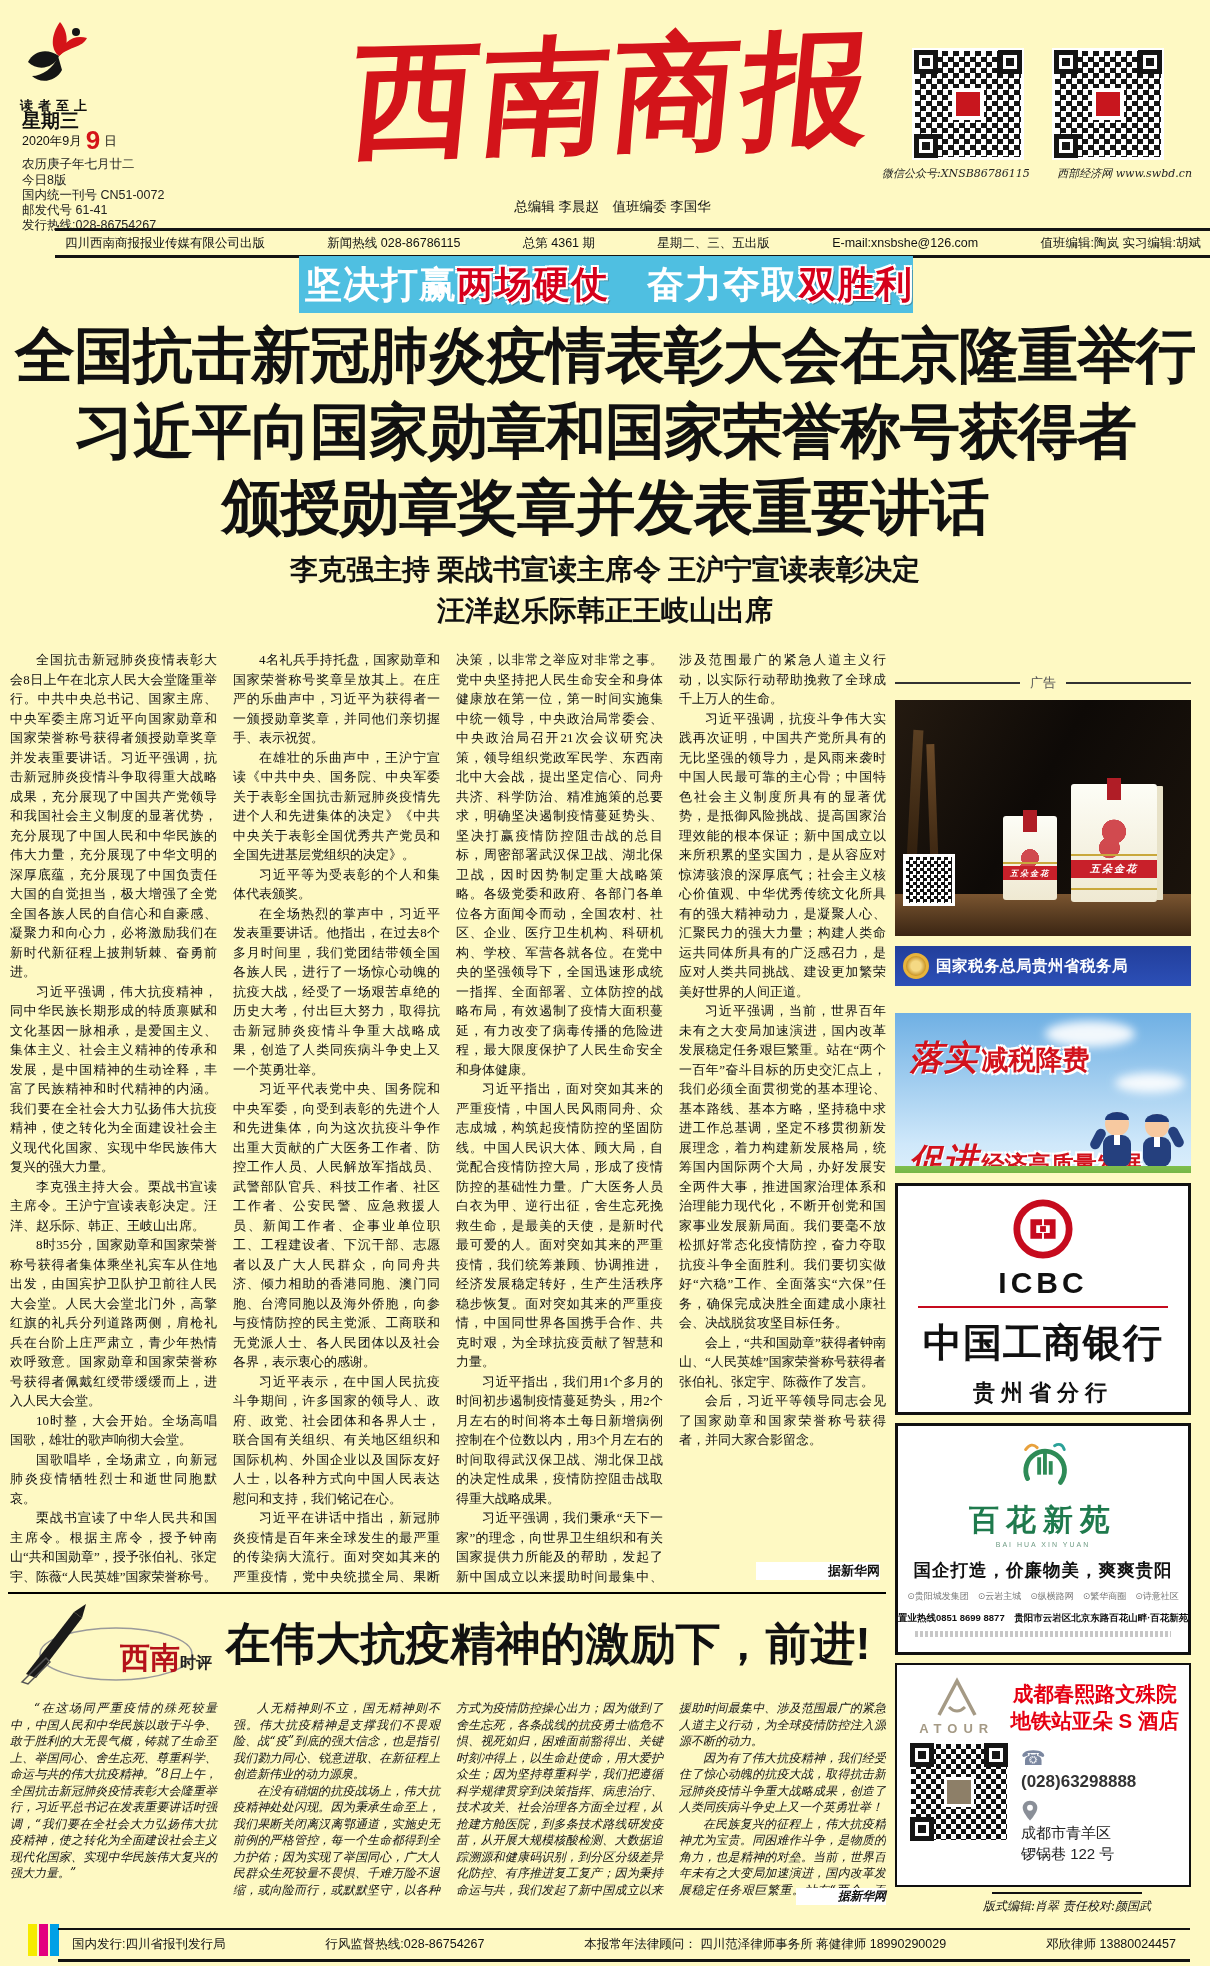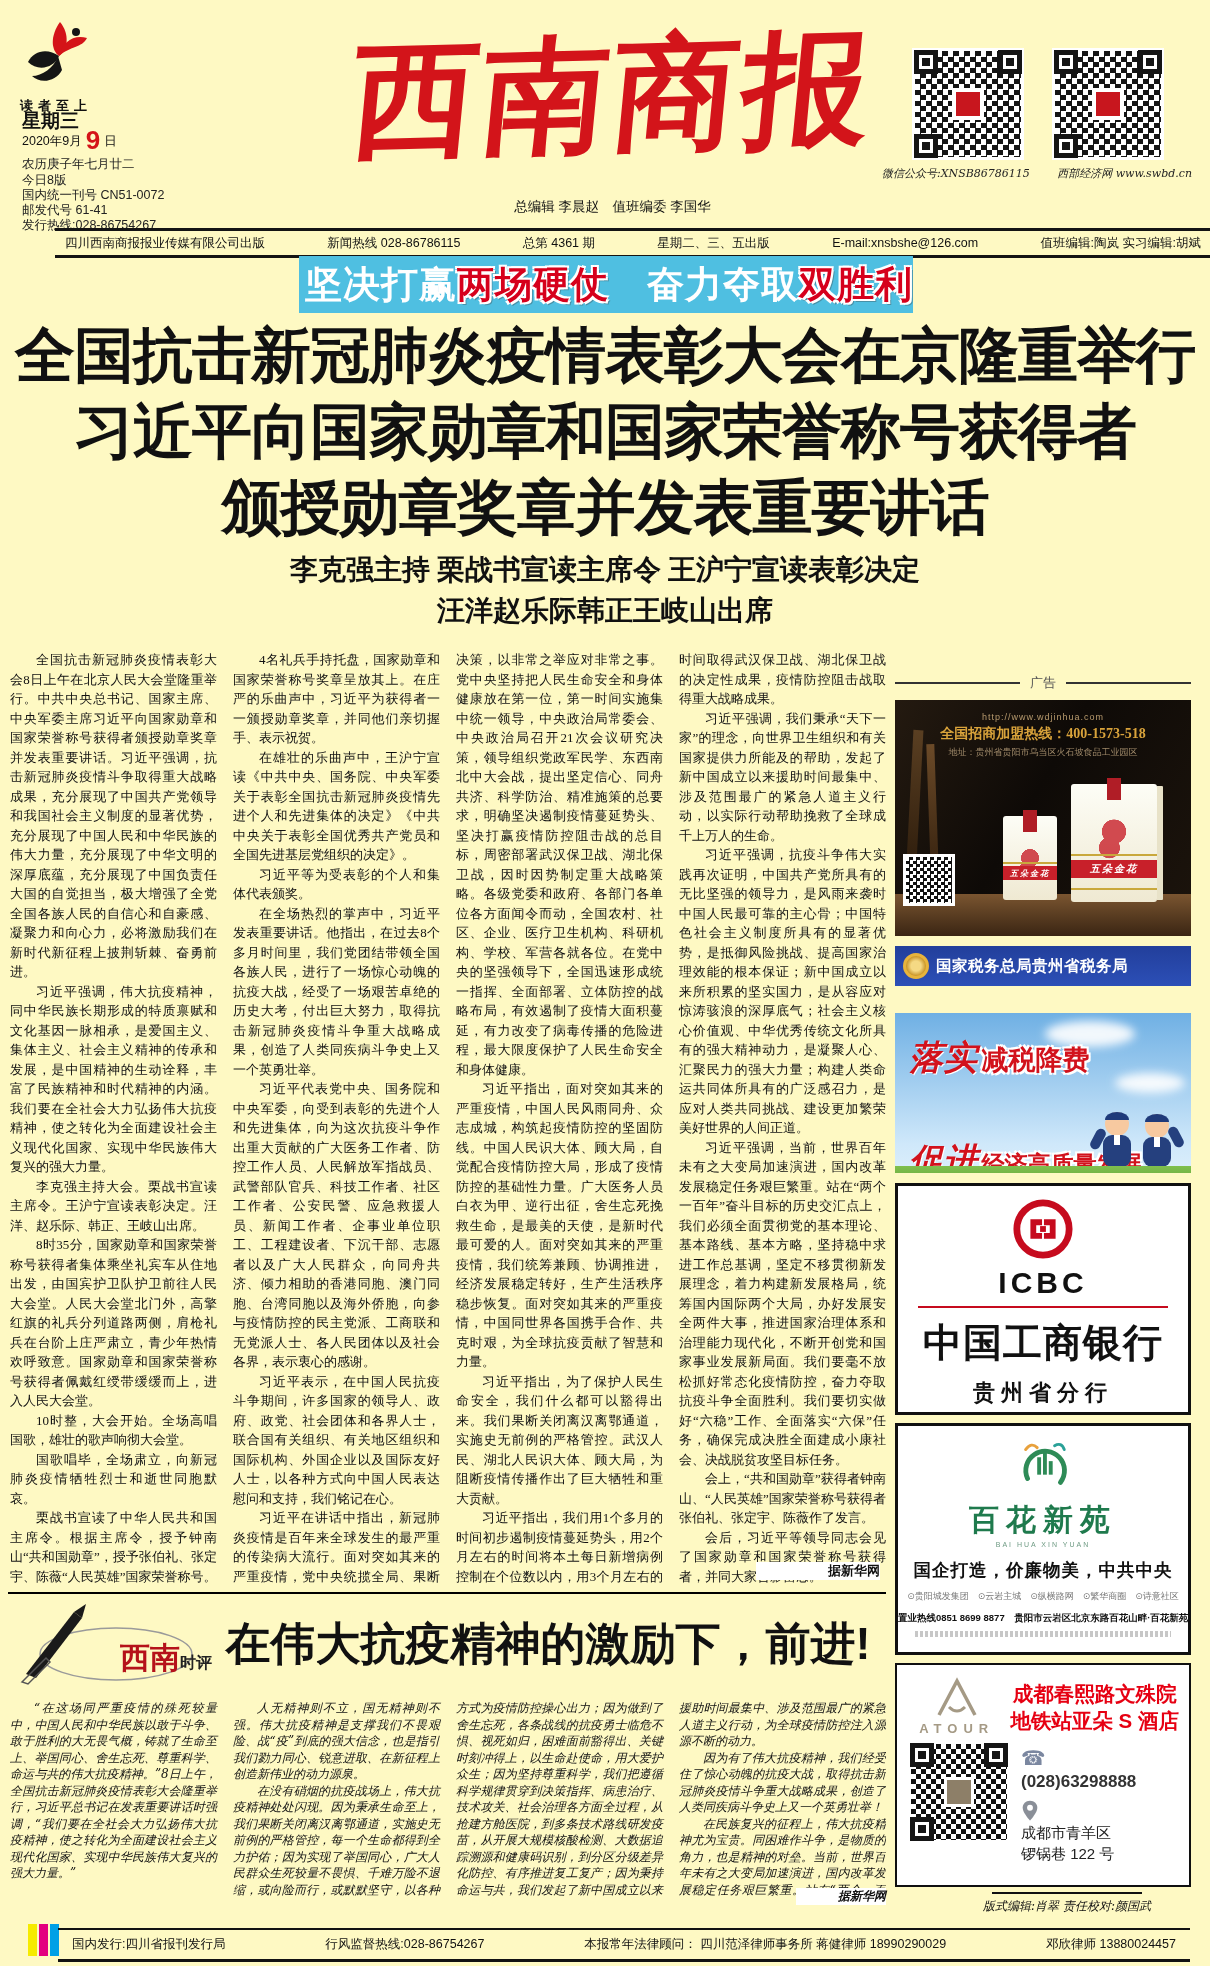--- a/index.html
+++ b/index.html
@@ -214,21 +214,20 @@
       <p class="para">国歌唱毕，全场肃立，向新冠肺炎疫情牺牲烈士和逝世同胞默哀。</p>
       <p class="para">栗战书宣读了中华人民共和国主席令。根据主席令，授予钟南山“共和国勋章”，授予张伯礼、张定宇、陈薇“人民英雄”国家荣誉称号。</p>
       <p class="para">4名礼兵手持托盘，国家勋章和国家荣誉称号奖章呈放其上。在庄严的乐曲声中，习近平为获得者一一颁授勋章奖章，并同他们亲切握手、表示祝贺。</p>
       <p class="para">在雄壮的乐曲声中，王沪宁宣读《中共中央、国务院、中央军委关于表彰全国抗击新冠肺炎疫情先进个人和先进集体的决定》《中共中央关于表彰全国优秀共产党员和全国先进基层党组织的决定》。</p>
       <p class="para">习近平等为受表彰的个人和集体代表颁奖。</p>
       <p class="para">在全场热烈的掌声中，习近平发表重要讲话。他指出，在过去8个多月时间里，我们党团结带领全国各族人民，进行了一场惊心动魄的抗疫大战，经受了一场艰苦卓绝的历史大考，付出巨大努力，取得抗击新冠肺炎疫情斗争重大战略成果，创造了人类同疾病斗争史上又一个英勇壮举。</p>
       <p class="para">习近平代表党中央、国务院和中央军委，向受到表彰的先进个人和先进集体，向为这次抗疫斗争作出重大贡献的广大医务工作者、防控工作人员、人民解放军指战员、武警部队官兵、科技工作者、社区工作者、公安民警、应急救援人员、新闻工作者、企事业单位职工、工程建设者、下沉干部、志愿者以及广大人民群众，向同舟共济、倾力相助的香港同胞、澳门同胞、台湾同胞以及海外侨胞，向参与疫情防控的民主党派、工商联和无党派人士、各人民团体以及社会各界，表示衷心的感谢。</p>
       <p class="para">习近平表示，在中国人民抗疫斗争期间，许多国家的领导人、政府、政党、社会团体和各界人士，联合国有关组织、有关地区组织和国际机构、外国企业以及国际友好人士，以各种方式向中国人民表达慰问和支持，我们铭记在心。</p>
       <p class="para">习近平在讲话中指出，新冠肺炎疫情是百年来全球发生的最严重的传染病大流行。面对突如其来的严重疫情，党中央统揽全局、果断决策，以非常之举应对非常之事。党中央坚持把人民生命安全和身体健康放在第一位，第一时间实施集中统一领导，中央政治局常委会、中央政治局召开21次会议研究决策，领导组织党政军民学、东西南北中大会战，提出坚定信心、同舟共济、科学防治、精准施策的总要求，明确坚决遏制疫情蔓延势头、坚决打赢疫情防控阻击战的总目标，周密部署武汉保卫战、湖北保卫战，因时因势制定重大战略策略。各级党委和政府、各部门各单位各方面闻令而动，全国农村、社区、企业、医疗卫生机构、科研机构、学校、军营各就各位。在党中央的坚强领导下，全国迅速形成统一指挥、全面部署、立体防控的战略布局，有效遏制了疫情大面积蔓延，有力改变了病毒传播的危险进程，最大限度保护了人民生命安全和身体健康。</p>
       <p class="para">习近平指出，面对突如其来的严重疫情，中国人民风雨同舟、众志成城，构筑起疫情防控的坚固防线。中国人民识大体、顾大局，自觉配合疫情防控大局，形成了疫情防控的基础性力量。广大医务人员白衣为甲、逆行出征，舍生忘死挽救生命，是最美的天使，是新时代最可爱的人。面对突如其来的严重疫情，我们统筹兼顾、协调推进，经济发展稳定转好，生产生活秩序稳步恢复。面对突如其来的严重疫情，中国同世界各国携手合作、共克时艰，为全球抗疫贡献了智慧和力量。</p>
-      <p class="para">习近平指出，为了保护人民生命安全，我们什么都可以豁得出来。我们果断关闭离汉离鄂通道，实施史无前例的严格管控。武汉人民、湖北人民识大体、顾大局，为阻断疫情传播作出了巨大牺牲和重大贡献。</p>
       <p class="para">习近平指出，我们用1个多月的时间初步遏制疫情蔓延势头，用2个月左右的时间将本土每日新增病例控制在个位数以内，用3个月左右的时间取得武汉保卫战、湖北保卫战的决定性成果，疫情防控阻击战取得重大战略成果。</p>
       <p class="para">习近平强调，我们秉承“天下一家”的理念，向世界卫生组织和有关国家提供力所能及的帮助，发起了新中国成立以来援助时间最集中、涉及范围最广的紧急人道主义行动，以实际行动帮助挽救了全球成千上万人的生命。</p>
       <p class="para">习近平强调，抗疫斗争伟大实践再次证明，中国共产党所具有的无比坚强的领导力，是风雨来袭时中国人民最可靠的主心骨；中国特色社会主义制度所具有的显著优势，是抵御风险挑战、提高国家治理效能的根本保证；新中国成立以来所积累的坚实国力，是从容应对惊涛骇浪的深厚底气；社会主义核心价值观、中华优秀传统文化所具有的强大精神动力，是凝聚人心、汇聚民力的强大力量；构建人类命运共同体所具有的广泛感召力，是应对人类共同挑战、建设更加繁荣美好世界的人间正道。</p>
       <p class="para">习近平强调，当前，世界百年未有之大变局加速演进，国内改革发展稳定任务艰巨繁重。站在“两个一百年”奋斗目标的历史交汇点上，我们必须全面贯彻党的基本理论、基本路线、基本方略，坚持稳中求进工作总基调，坚定不移贯彻新发展理念，着力构建新发展格局，统筹国内国际两个大局，办好发展安全两件大事，推进国家治理体系和治理能力现代化，不断开创党和国家事业发展新局面。我们要毫不放松抓好常态化疫情防控，奋力夺取抗疫斗争全面胜利。我们要切实做好“六稳”工作、全面落实“六保”任务，确保完成决胜全面建成小康社会、决战脱贫攻坚目标任务。</p>
       <p class="para">会上，“共和国勋章”获得者钟南山、“人民英雄”国家荣誉称号获得者张伯礼、张定宇、陈薇作了发言。</p>
       <p class="para">会后，习近平等领导同志会见了国家勋章和国家荣誉称号获得者，并同大家合影留念。</p>
     </div>
   <div class="abs" id="article-source">据新华网</div>
 
   <div class="abs" id="sp-divider"></div>
@@ -253,25 +252,20 @@
 
   <div class="abs adbox" id="ad-label">
     <div class="ln"></div>
     <span>广告</span>
     <div class="ln"></div>
   </div>
 
   <div class="abs adbox" id="ad-liquor">
     <div class="t1"></div>
     <div class="t2"></div>
-    <div class="txt">
-      <div class="lq-url">http://www.wdjinhua.com</div>
-      <div class="lq-hot">全国招商加盟热线：400-1573-518</div>
-      <div class="lq-addr">地址：贵州省贵阳市乌当区火石坡食品工业园区</div>
-    </div>
     <div class="shelf"></div>
     <div class="bottle bx1">
       <div class="crest"></div>
       <div class="motif"></div>
       <div class="gold" style="bottom:36px"></div>
       <div class="band">五朵金花</div>
     </div>
     <div class="bottle bx2">
       <div class="crest"></div>
       <div class="motif" style="width:46px;height:54px"></div>
@@ -331,21 +325,21 @@
     <svg width="58" height="58" viewBox="0 0 60 60">
       <path d="M14 44 a20 20 0 1 1 34 4" fill="none" stroke="#2e8b57" stroke-width="5" stroke-linecap="round"></path>
       <rect x="24" y="22" width="4" height="18" fill="#2e8b57"></rect>
         <rect x="30" y="16" width="4" height="24" fill="#2e8b57"></rect>
         <rect x="36" y="26" width="4" height="14" fill="#2e8b57"></rect>
       <path d="M12 14 q6 -8 12 -2" fill="none" stroke="#e8a13c" stroke-width="3" stroke-linecap="round"></path>
       <path d="M42 10 q7 -4 10 4" fill="none" stroke="#2aa198" stroke-width="3" stroke-linecap="round"></path>
     </svg>
     <div id="bh-name">百花新苑</div>
     <div id="bh-eng">BAI HUA XIN YUAN</div>
-    <div id="bh-tagline">国企打造，价廉物美，中共中央</div>
+    <div id="bh-tagline">国企打造，价廉物美，爽爽贵阳</div>
     <div id="bh-features">⊙贵阳城发集团　⊙云岩主城　⊙纵横路网　⊙繁华商圈　⊙诗意社区</div>
     <div id="bh-hotline">置业热线0851 8699 8877　贵阳市云岩区北京东路百花山畔·百花新苑</div>
     <div class="fineprint"></div>
   </div>
 
   <div class="abs adbox whitebox" id="ad-atour">
     <div id="at-head">
       <div id="at-logo">
         <svg width="52" height="40" viewBox="0 0 52 40">
           <path d="M8 38 L26 4 L44 38" fill="none" stroke="#a59a85" stroke-width="3.5"></path>

